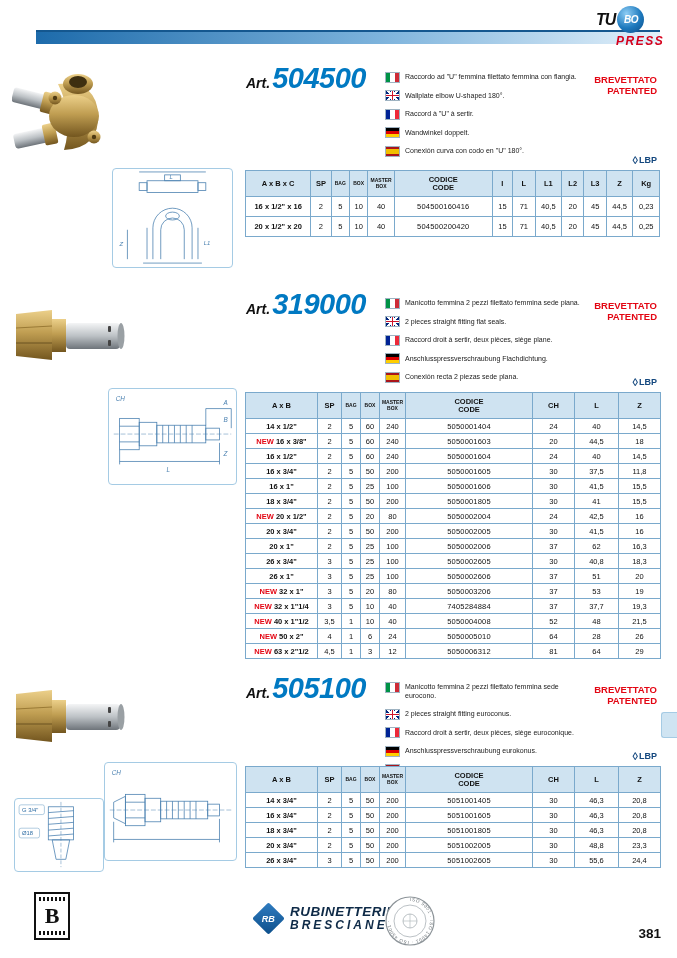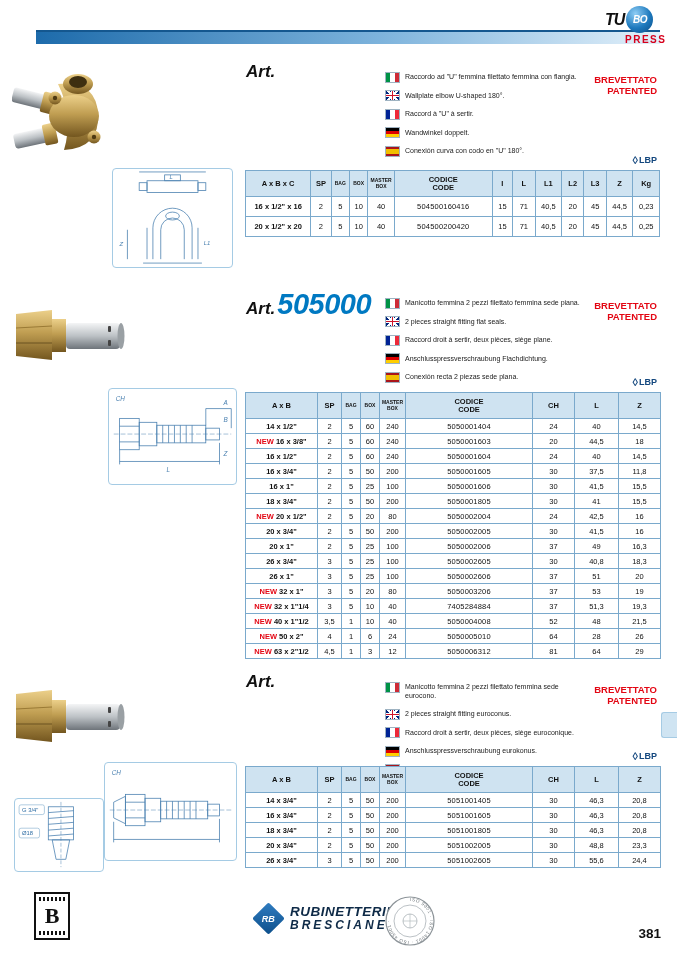--- a/index.html
+++ b/index.html
@@ -6,30 +6,30 @@
   html,body{background:#fff}
   body{width:677px;height:958px;position:relative;font-family:"Liberation Sans",sans-serif;overflow:hidden;color:#111}
   .abs{position:absolute}
 
   
   .topbar{left:36px;top:30px;width:624px;height:14px;
     background:linear-gradient(to right,#1d6bab,#7db3dc 55%,#e2f0fa);
     border-top:2px solid #14578f}
 
   
-  .turbo{right:10px;top:5px;width:62px;height:42px}
+  .turbo{right:19px;top:5px;width:62px;height:42px}
   .turbo .tu{position:absolute;left:0;top:6px;font-weight:bold;font-style:italic;font-size:16px;color:#101010;letter-spacing:-1px}
   .turbo .ball{position:absolute;left:21px;top:1px;width:27px;height:27px;border-radius:50%;
     background:radial-gradient(circle at 35% 28%,#8ecdf5,#1d79bd 55%,#0a4c86)}
   .turbo .bo{position:absolute;left:7px;top:8px;color:#fff;font-weight:bold;font-style:italic;font-size:10px;letter-spacing:-0.5px}
-  .turbo .press{position:absolute;left:20px;top:29px;color:#d6001c;font-weight:bold;font-size:10px;letter-spacing:1.5px}
+  .turbo .press{position:absolute;left:20px;top:29px;color:#d6001c;font-weight:bold;font-style:italic;font-size:12px;letter-spacing:1.5px}
 
   
   .art{display:flex;align-items:baseline;gap:2px;white-space:nowrap}
-  .art-label{font-weight:bold;font-style:italic;font-size:17px;color:#101010}
+  .art-label{font-weight:bold;font-style:italic;font-size:14px;color:#101010}
   .art-num{font-weight:bold;font-style:italic;font-size:29px;color:#0079c2;letter-spacing:-0.5px}
   .art1{left:246px;top:62px}.art2{left:246px;top:288px}.art3{left:246px;top:672px}
 
   
   .patented{text-align:right;color:#e30613;font-weight:bold;font-size:9.5px;line-height:11px}
   .p1{right:20px;top:74px}.p2{right:20px;top:300px}.p3{right:20px;top:684px}
 
   
   .descs{width:200px}
   .desc-row{display:flex;gap:6px;margin-bottom:9px}
@@ -162,20 +162,21 @@
       <g font-size="6" fill="#4a80b0" font-style="italic" stroke="none">
         <text x="57" y="10">L</text>
         <text x="92" y="78">L1</text>
         <text x="6" y="79">Z</text>
       </g>
     </svg>
   </div>
 
   <div class="abs art art1">
     <span class="art-label">Art.</span>
+    <span class="art-num">504500</span>
   </div>
 
   <div class="abs patented p1">
     <div>BREVETTATO</div>
     <div>PATENTED</div>
   </div>
 
   <div class="abs descs descs1">
       <div class="desc-row">
         <span class="flag flag-it"></span>
@@ -314,21 +315,21 @@
         <text x="116" y="16">A</text>
         <text x="116" y="34">B</text>
         <text x="116" y="68">Z</text>
         <text x="58" y="85">L</text>
       </g>
     </svg>
   </div>
 
   <div class="abs art art2">
     <span class="art-label">Art.</span>
-    <span class="art-num">505000</span>
+    <span class="art-num">319000</span>
   </div>
 
   <div class="abs patented p2">
     <div>BREVETTATO</div>
     <div>PATENTED</div>
   </div>
 
   <div class="abs descs descs2">
       <div class="desc-row">
         <span class="flag flag-it"></span>
@@ -475,21 +476,21 @@
             <td>16</td>
           </tr>
           <tr>
             <td class="size-col"><span>20 x 1"</span></td>
             <td>2</td>
             <td>5</td>
             <td>25</td>
             <td>100</td>
             <td class="code-col">5050002006</td>
             <td>37</td>
-            <td>49</td>
+            <td>62</td>
             <td>16,3</td>
           </tr>
           <tr>
             <td class="size-col"><span>26 x 3/4"</span></td>
             <td>3</td>
             <td>5</td>
             <td>25</td>
             <td>100</td>
             <td class="code-col">5050002605</td>
             <td>30</td>
@@ -519,21 +520,21 @@
             <td>19</td>
           </tr>
           <tr>
             <td class="size-col"><span class="new-tag">NEW</span> <span>32 x 1"1/4</span></td>
             <td>3</td>
             <td>5</td>
             <td>10</td>
             <td>40</td>
             <td class="code-col">7405284884</td>
             <td>37</td>
-            <td>51,3</td>
+            <td>37,7</td>
             <td>19,3</td>
           </tr>
           <tr>
             <td class="size-col"><span class="new-tag">NEW</span> <span>40 x 1"1/2</span></td>
             <td>3,5</td>
             <td>1</td>
             <td>10</td>
             <td>40</td>
             <td class="code-col">5050004008</td>
             <td>52</td>
@@ -620,20 +621,21 @@
         <rect x="4" y="6" width="26" height="10" rx="2" fill="#fff" stroke="#7aa9cc" stroke-width="0.6"></rect>
         <text x="7" y="13.5">G 3/4"</text>
         <rect x="4" y="30" width="21" height="10" rx="2" fill="#fff" stroke="#7aa9cc" stroke-width="0.6"></rect>
         <text x="7" y="37.5">Ø18</text>
       </g>
     </svg>
   </div>
 
   <div class="abs art art3">
     <span class="art-label">Art.</span>
+    <span class="art-num">505100</span>
   </div>
 
   <div class="abs patented p3">
     <div>BREVETTATO</div>
     <div>PATENTED</div>
   </div>
 
   <div class="abs descs descs3">
       <div class="desc-row">
         <span class="flag flag-it"></span>

